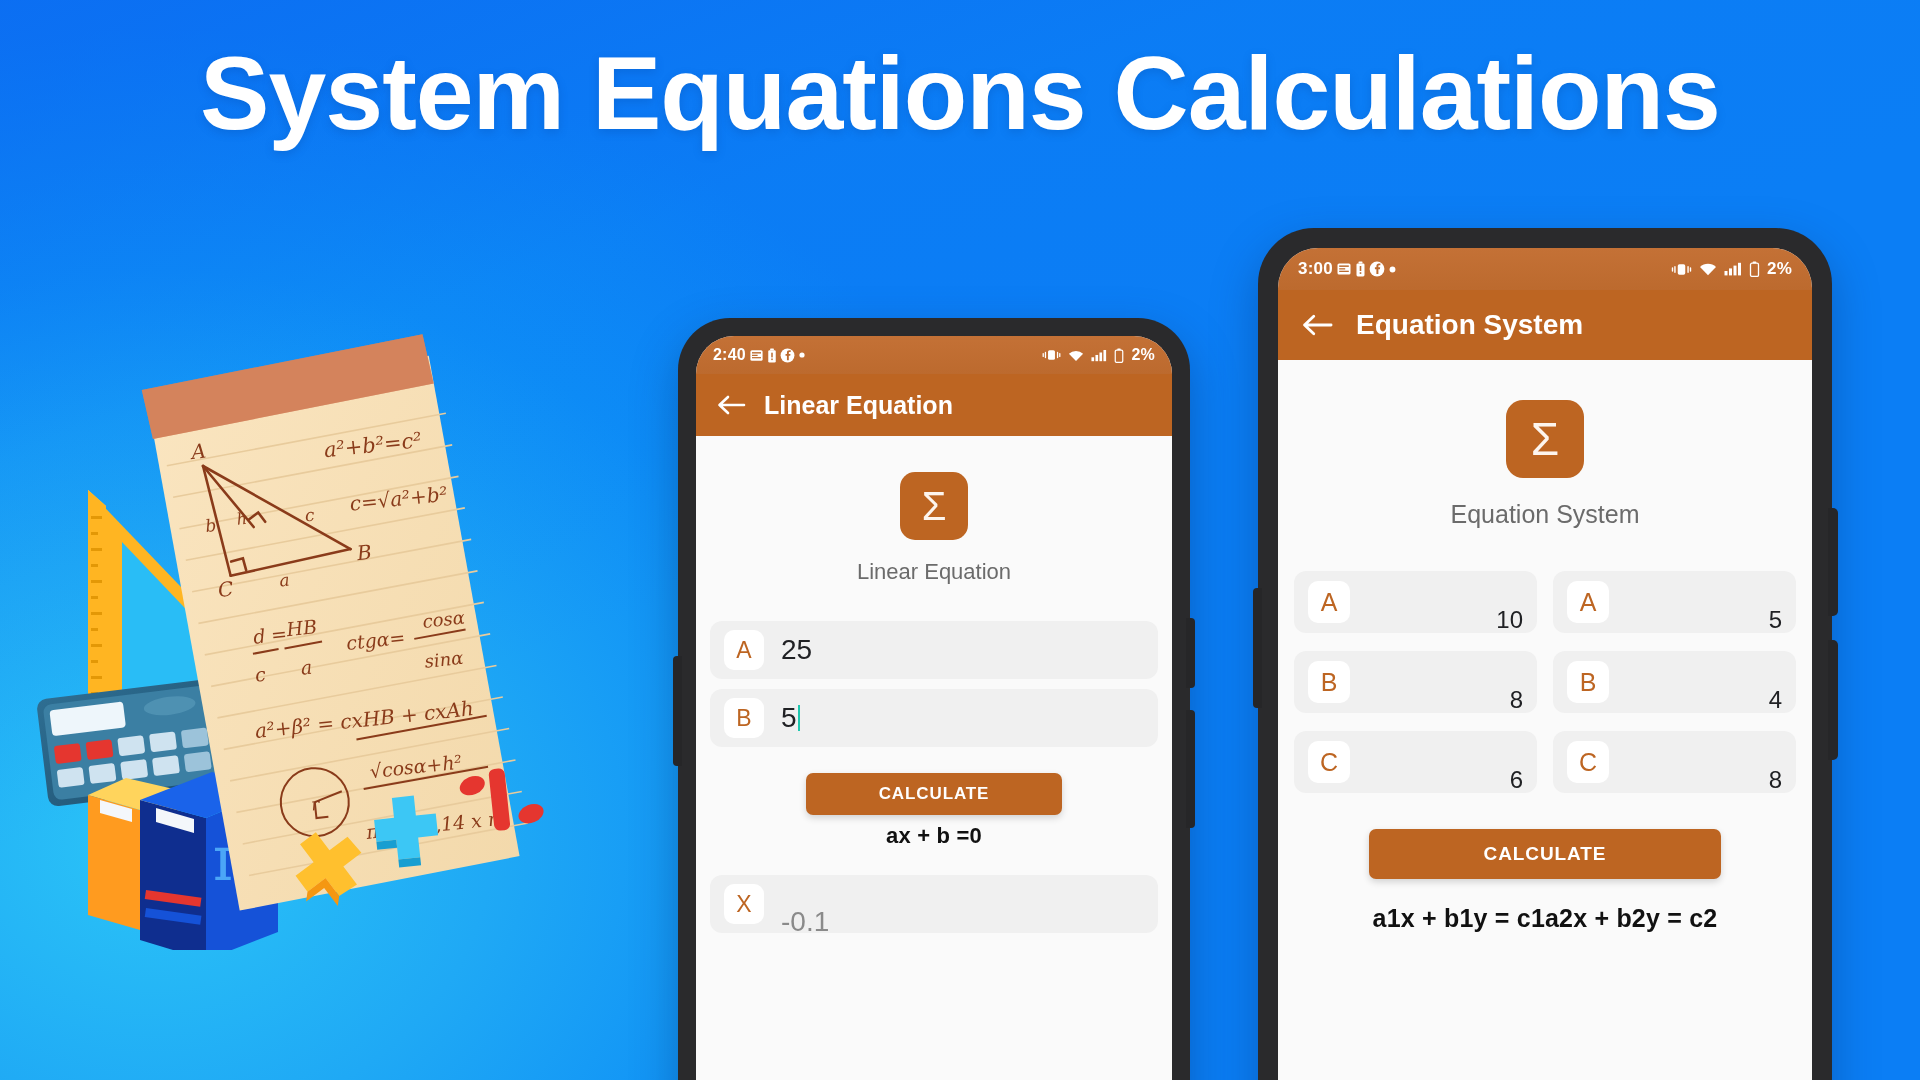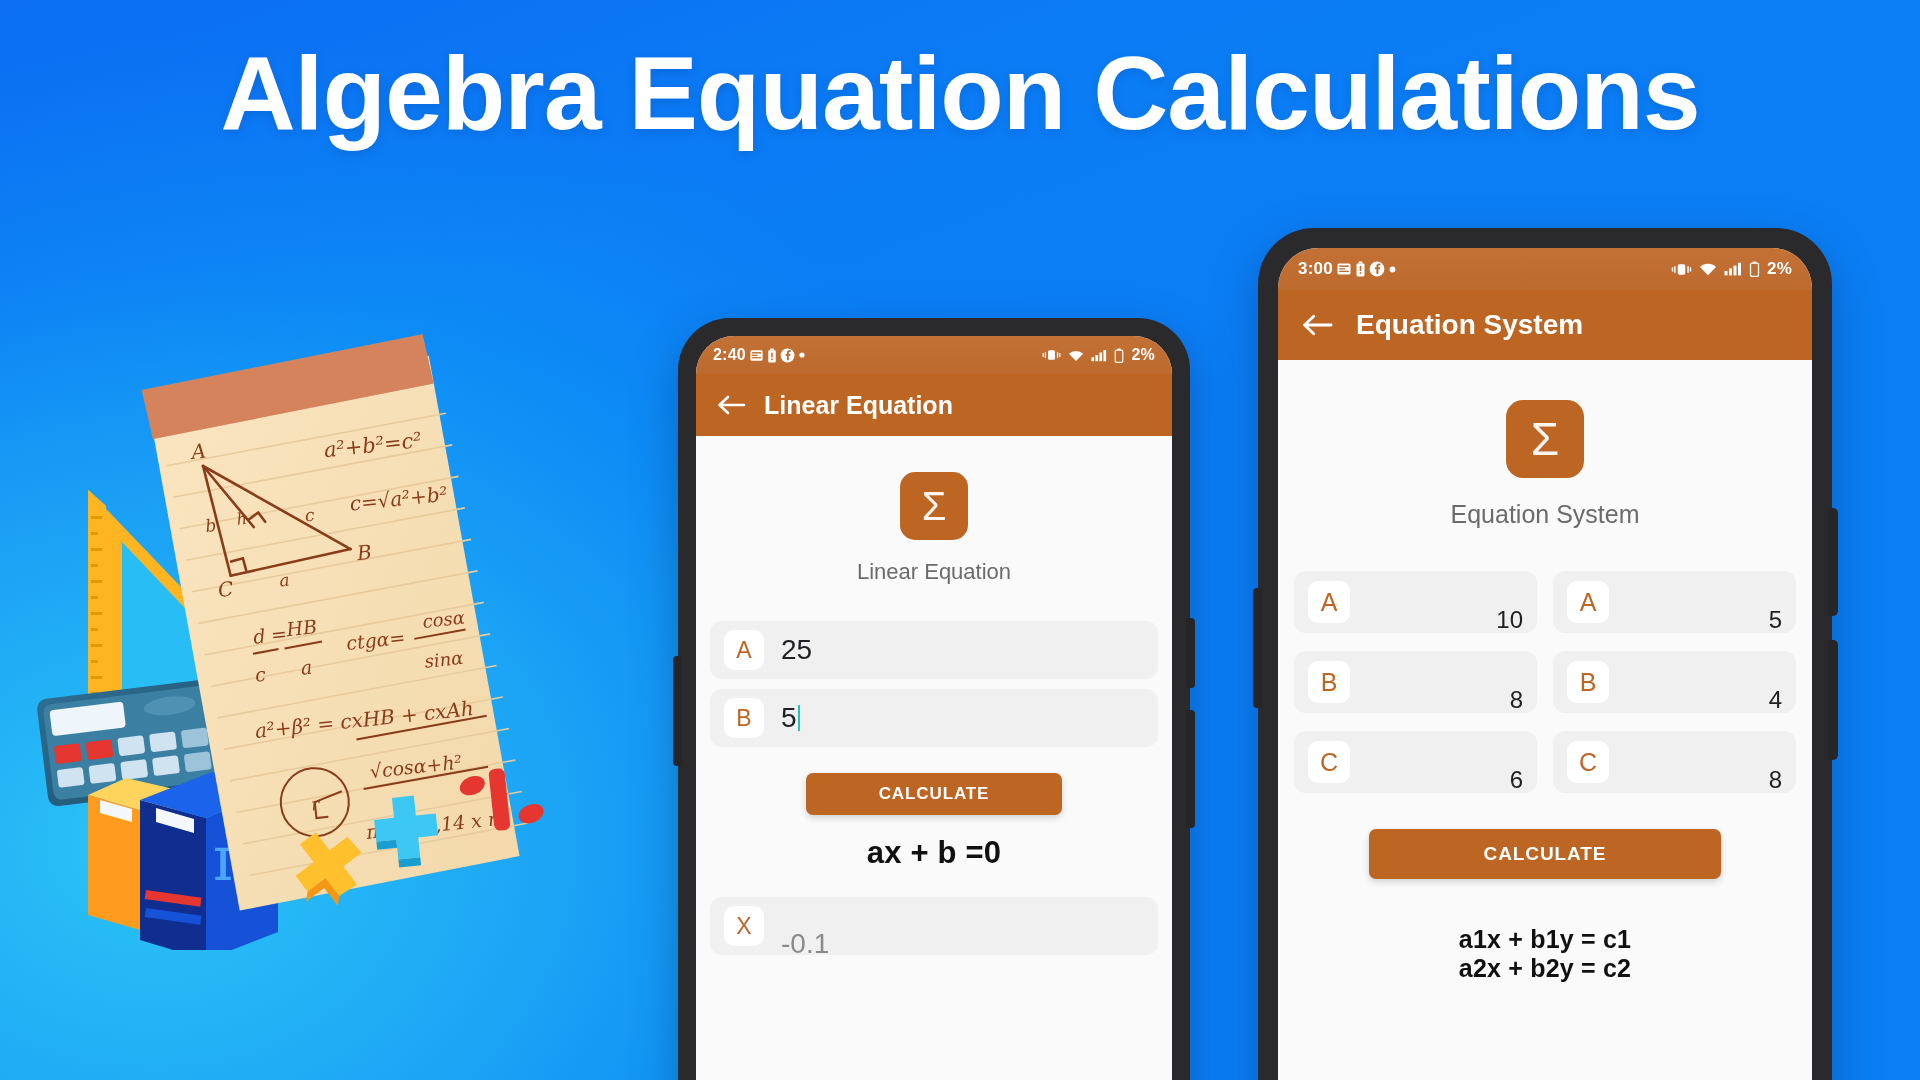--- a/index.html
+++ b/index.html
@@ -132,43 +132,43 @@
   #phone-a .statusbar { height: 38px; padding: 0 17px; font-size: 16px; }
   #phone-a .appbar { height: 62px; padding: 0 0 0 20px; }
   #phone-a .appbar .title { font-size: 25px; margin-left: 18px; }
   #phone-a .applogo { width: 68px; height: 68px; border-radius: 15px; font-size: 40px; margin-top: 36px; }
   #phone-a .applabel { font-size: 22px; margin-top: 19px; }
   #phone-a .fields { width: 100%; padding: 0 14px; margin-top: 36px; display: flex; flex-direction: column; gap: 10px; }
   #phone-a .field { height: 58px; padding: 0 14px; }
   #phone-a .field .chip { width: 40px; height: 40px; font-size: 23px; }
   #phone-a .field .val { font-size: 28px; margin-left: 17px; }
   #phone-a .calcbtn { width: 256px; height: 42px; font-size: 17px; margin-top: 26px; }
-  #phone-a .formula { font-size: 31px; margin-top: 20px; }
+  #phone-a .formula { font-size: 22px; margin-top: 8px; }
 
   
   #phone-b .statusbar { height: 42px; padding: 0 20px; font-size: 17px; }
   #phone-b .appbar { height: 70px; padding: 0 0 0 22px; }
   #phone-b .appbar .title { font-size: 28px; margin-left: 22px; }
   #phone-b .applogo { width: 78px; height: 78px; border-radius: 17px; font-size: 46px; margin-top: 40px; }
   #phone-b .applabel { font-size: 25px; margin-top: 22px; }
   #phone-b .grid { width: 100%; padding: 0 16px; margin-top: 42px; display: grid; grid-template-columns: 1fr 1fr; column-gap: 16px; row-gap: 18px; }
   #phone-b .field { height: 62px; padding: 0 14px; }
   #phone-b .field .chip { width: 42px; height: 42px; font-size: 25px; }
   #phone-b .field .val.right { font-size: 24px; }
   #phone-b .calcbtn { width: 352px; height: 50px; font-size: 19px; margin-top: 36px; }
-  #phone-b .formulas { margin-top: 46px; display: flex; flex-direction: column; }
+  #phone-b .formulas { margin-top: 25px; display: flex; flex-direction: row; }
   #phone-b .formula { font-size: 25px; }
 </style>
 </head>
 <body>
 
 <div id="bg"></div>
 <div id="bg-top"></div>
 
-<div id="headline">Algebra Equation Calculations</div>
+<div id="headline">System Equations Calculations</div>
 
 <div id="illo">
 <svg width="640" height="620" viewBox="0 0 640 620" xmlns="http://www.w3.org/2000/svg">
   <defs>
     <linearGradient id="paperG" x1="0" y1="0" x2="1" y2="1">
       <stop offset="0" stop-color="#fae5c0"></stop>
           <stop offset="1" stop-color="#f3d9ab"></stop>
     </linearGradient>
     <linearGradient id="calcG" x1="0" y1="0" x2="1" y2="1">
       <stop offset="0" stop-color="#2e6e92"></stop>

